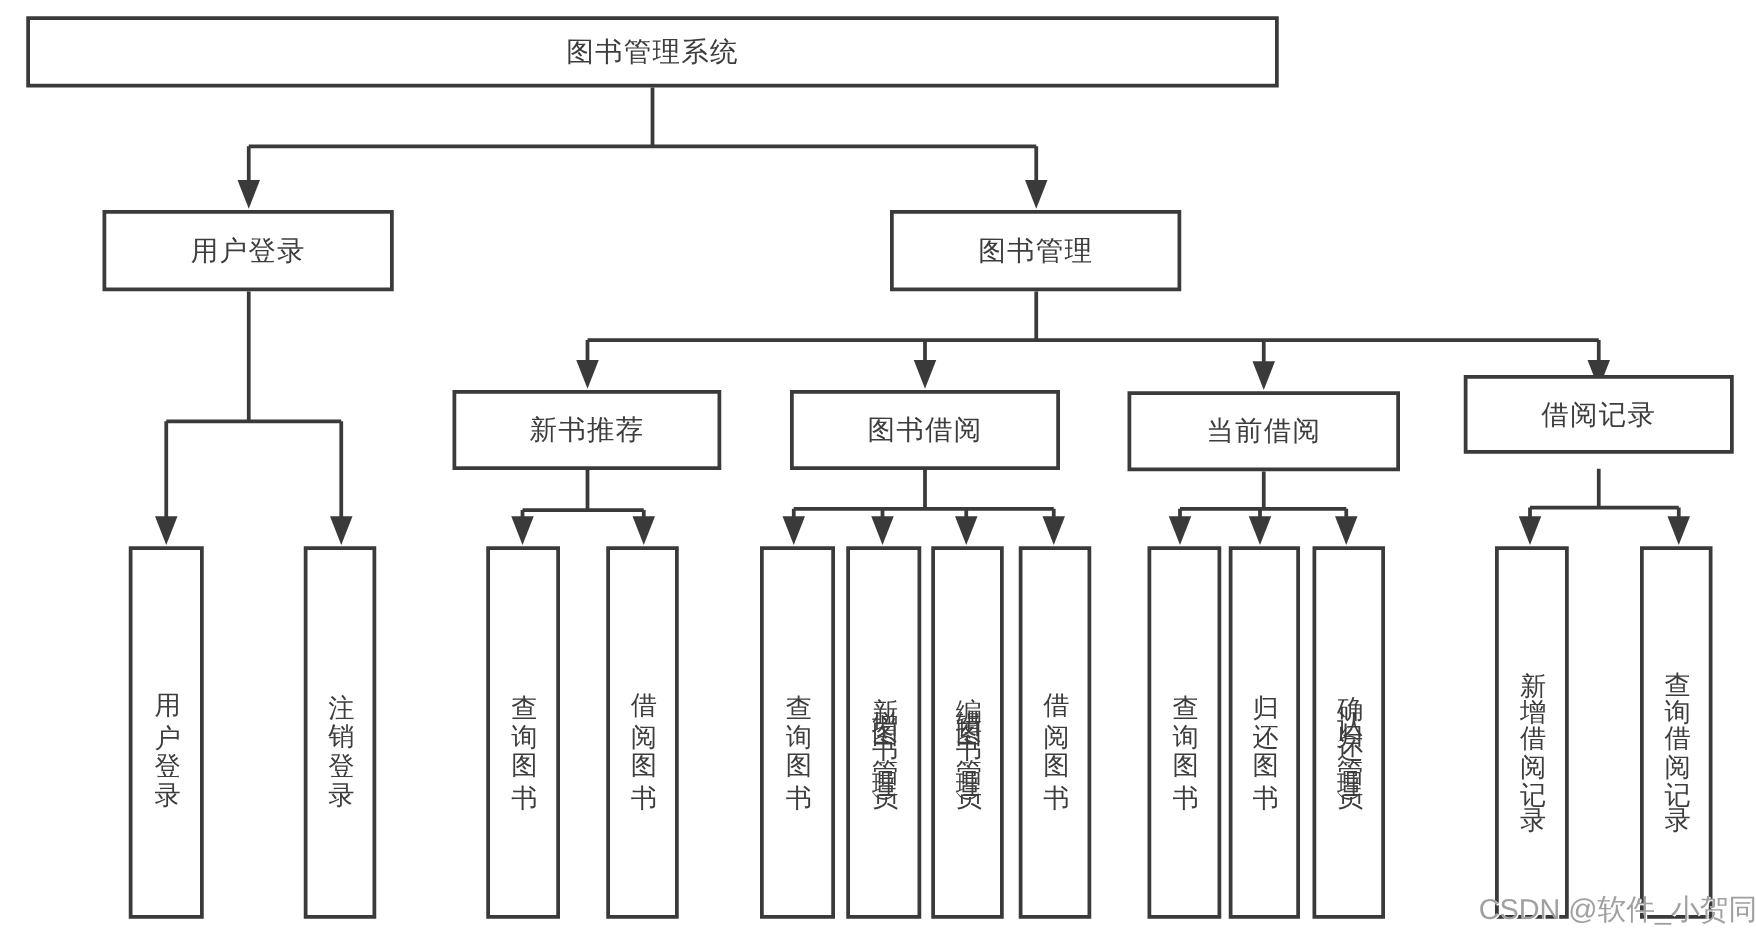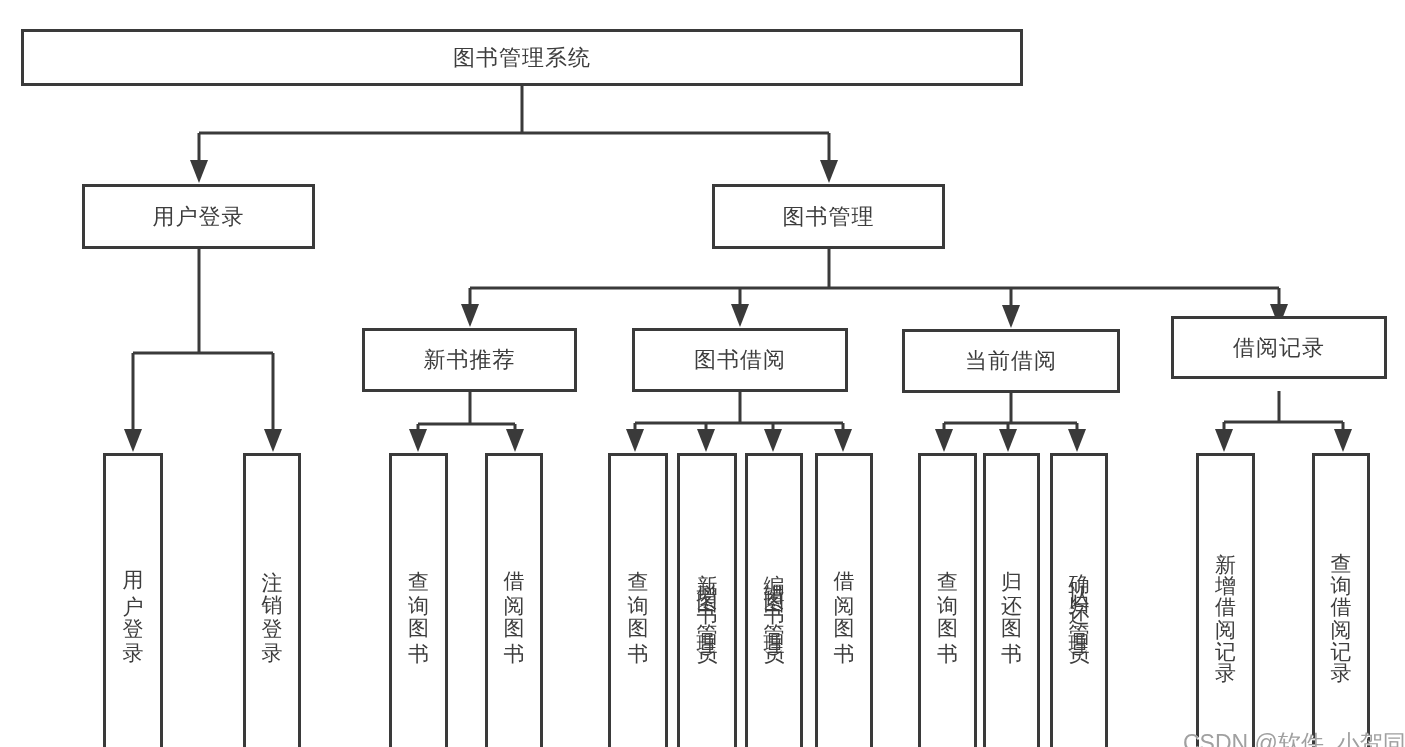--- a/index.html
+++ b/index.html
@@ -9,21 +9,21 @@
     --wm:#a0a0a0;
   }
   html,body{margin:0;padding:0;}
   body{
     width:1405px;height:747px;
     background:var(--bg);
     font-family:"Liberation Sans","DejaVu Sans",sans-serif;
     position:relative;overflow:hidden;
     color:var(--text);
   }
-  .canvas{position:absolute;left:0;top:0;width:1405px;height:575px;margin-top:16px;}
+  .canvas{position:absolute;left:0;top:0;width:1405px;height:575px;}
   svg#connectors{position:absolute;left:0;top:0;}
   .line{fill:none;stroke:var(--line);stroke-width:3;}
   .head{fill:var(--line);}
   .box{
     position:absolute;box-sizing:border-box;
     border:3px solid var(--line);
     background:#fff;
     display:flex;align-items:center;justify-content:center;
     text-align:center;
   }

